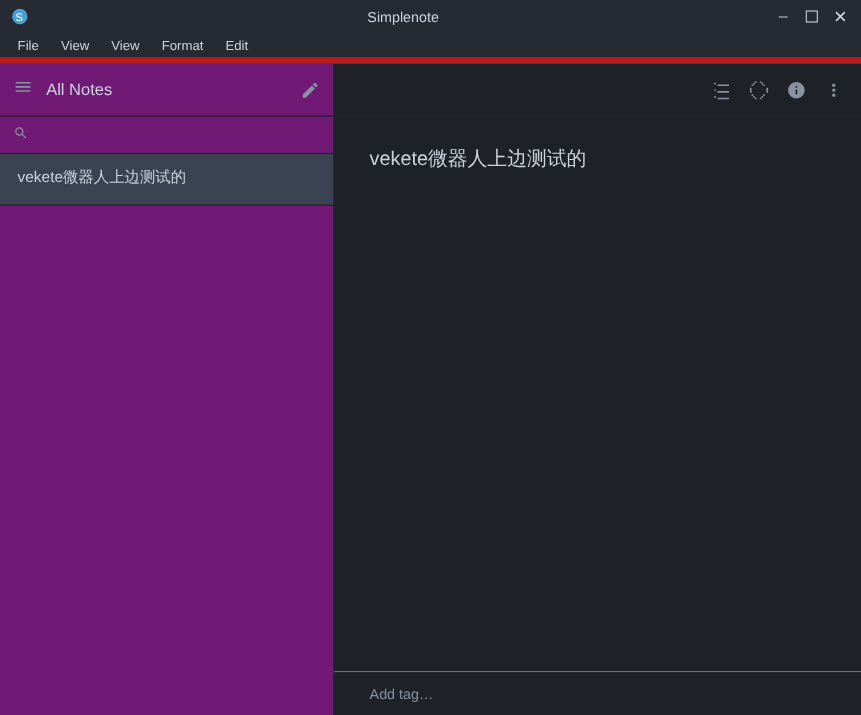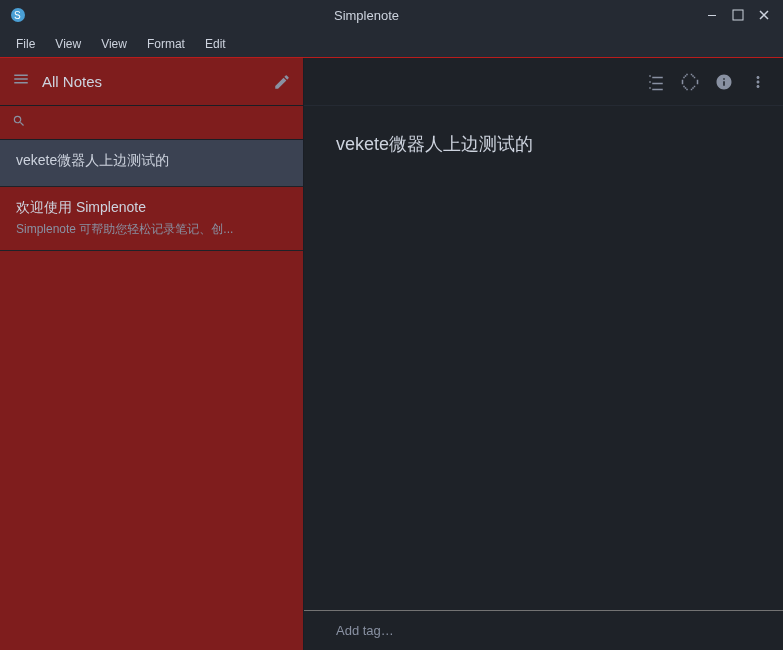--- a/index.html
+++ b/index.html
@@ -66,21 +66,21 @@
     }
 
     
     .menu-bar {
       display: flex;
       align-items: center;
       height: 28px;
       background: #252a33;
       padding: 0 8px;
       gap: 4px;
-      border-bottom: 1px solid #b91c1c;
+      border-bottom: 6px solid #b91c1c;
     }
 
     .menu-item {
       font-size: 12px;
       color: #cdd3de;
       padding: 2px 8px;
       cursor: pointer;
       border-radius: 3px;
     }
 
@@ -88,21 +88,21 @@
     .main-content {
       display: flex;
       flex: 1;
       overflow: hidden;
     }
 
     
     .sidebar {
       width: 304px;
       min-width: 304px;
-      background: #7f1d1d;
+      background: #701a75;
       display: flex;
       flex-direction: column;
       border-right: 1px solid #1a1e25;
     }
 
     
     .sidebar-header {
       display: flex;
       align-items: center;
       justify-content: space-between;
@@ -328,24 +328,20 @@
         <svg class="icon-svg icon-sm" viewBox="0 0 24 24" fill="#8991a2">
           <path d="M15.5 14h-.79l-.28-.27A6.471 6.471 0 0016 9.5 6.5 6.5 0 109.5 16c1.61 0 3.09-.59 4.23-1.57l.27.28v.79l5 4.99L20.49 19l-4.99-5zm-6 0C7.01 14 5 11.99 5 9.5S7.01 5 9.5 5 14 7.01 14 9.5 11.99 14 9.5 14z"></path>
         </svg>
       </span>
     </div>
 
     <div class="notes-list">
       <div class="note-item active">
         <div class="note-item-title">vekete微器人上边测试的</div>
       </div>
-      <div class="note-item">
-        <div class="note-item-title">欢迎使用 Simplenote</div>
-        <div class="note-item-preview">Simplenote 可帮助您轻松记录笔记、创...</div>
-      </div>
     </div>
 
   </div>
 
   <div class="editor">
 
     <div class="editor-toolbar">
       <span class="toolbar-icon">
         <svg class="icon-svg" viewBox="0 0 24 24" fill="#8991a2">
           <path d="M3 5h2V3H3v2zm0 8h2v-2H3v2zm0 8h2v-2H3v2zm4-16v2h14V5H7zm0 10h14v-2H7v2zm0 8h14v-2H7v2z"></path>

